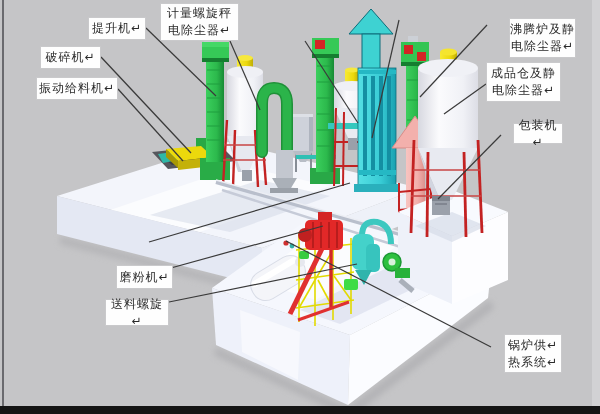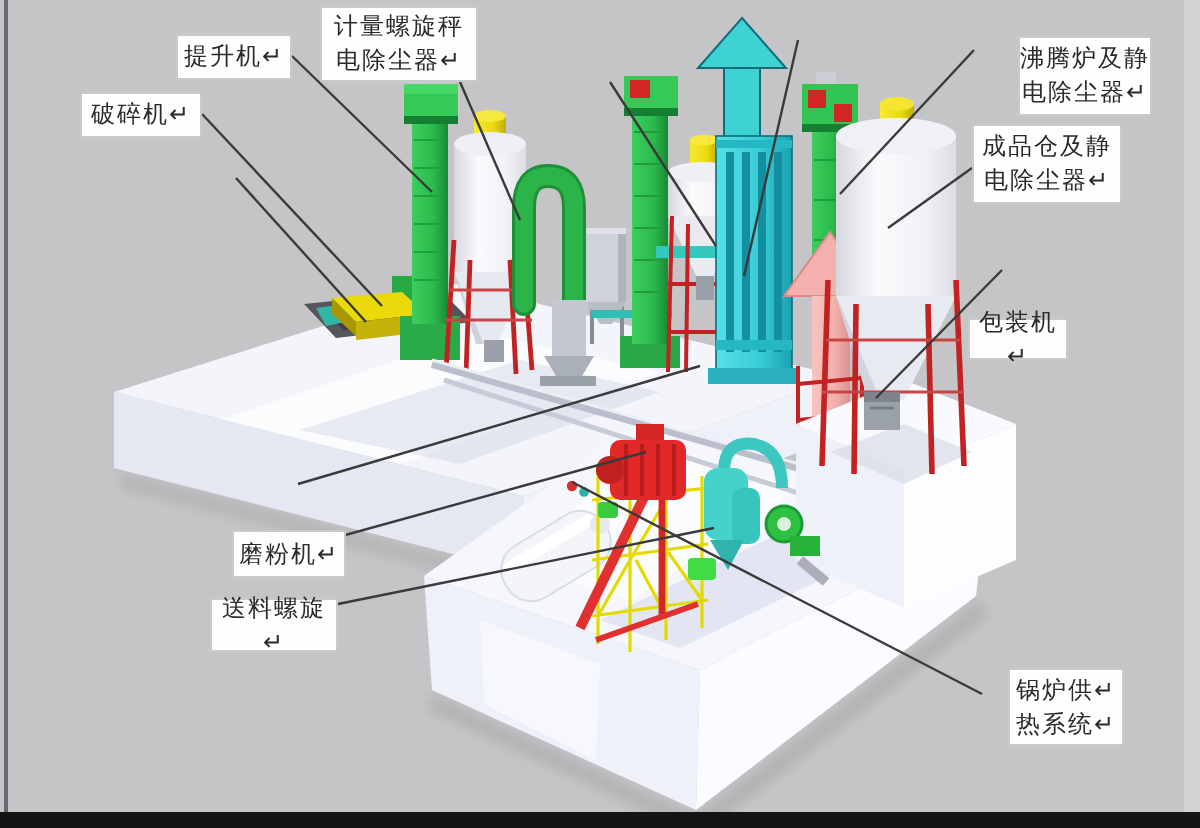--- a/index.html
+++ b/index.html
@@ -331,25 +331,26 @@
   </g>
 
   <g>
     <rect x="2" y="0" width="2" height="406" fill="#6a6a6e"></rect>
     <rect x="0" y="406" width="600" height="8" fill="#141414"></rect>
   </g>
 </svg>
 
 <div class="label" style="left:88px;top:17px;width:58px;height:23px;">提升机↵</div>
 <div class="label" style="left:40px;top:46px;width:61px;height:23px;">破碎机↵</div>
+<div class="label" style="left:36px;top:77px;width:82px;height:23px;">振动给料机↵</div>
 <div class="label" style="left:160px;top:3px;width:79px;height:38px;">计量螺旋秤
 电除尘器↵</div>
 <div class="label" style="left:509px;top:2px;width:67px;height:40px;margin-top:16px;">沸腾炉及静
 电除尘器↵</div>
 <div class="label" style="left:486px;top:62px;width:75px;height:40px;">成品仓及静
 电除尘器↵</div>
-<div class="label" style="left:484px;top:123px;width:50px;height:21px;margin-top:36px;">包装机↵</div>
+<div class="label" style="left:513px;top:123px;width:50px;height:21px;">包装机↵</div>
 <div class="label" style="left:116px;top:265px;width:57px;height:24px;">磨粉机↵</div>
 <div class="label" style="left:105px;top:299px;width:64px;height:27px;">送料螺旋↵</div>
 <div class="label" style="left:504px;top:334px;width:58px;height:39px;">锅炉供↵
 热系统↵</div>
 
 </div>
 
 </body></html>

